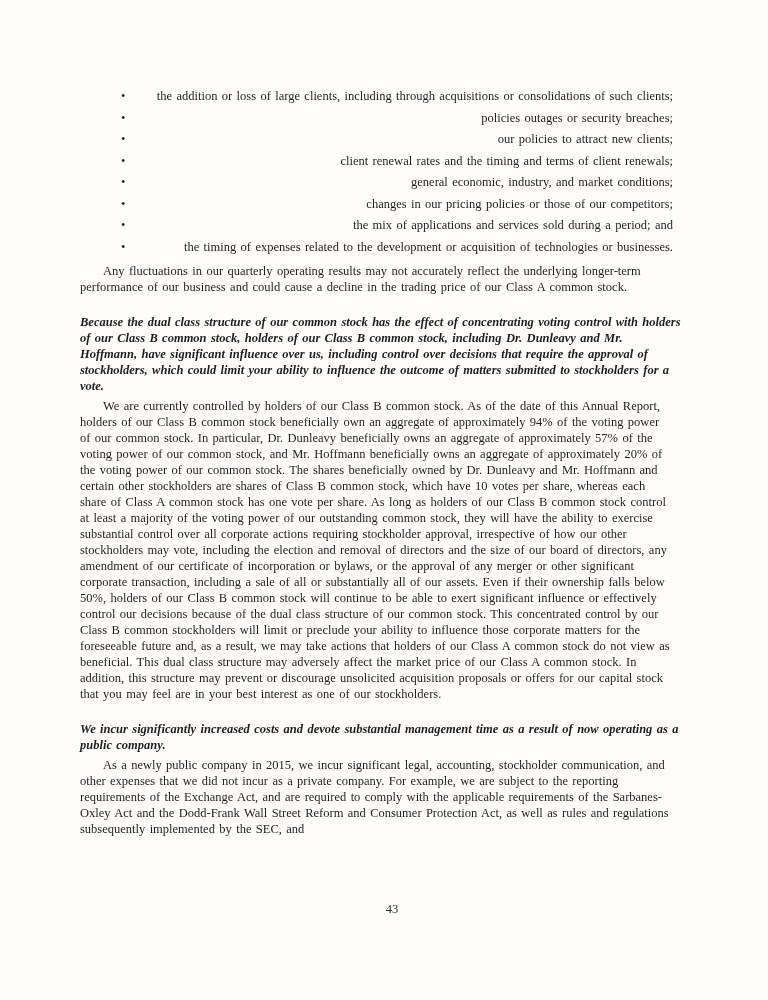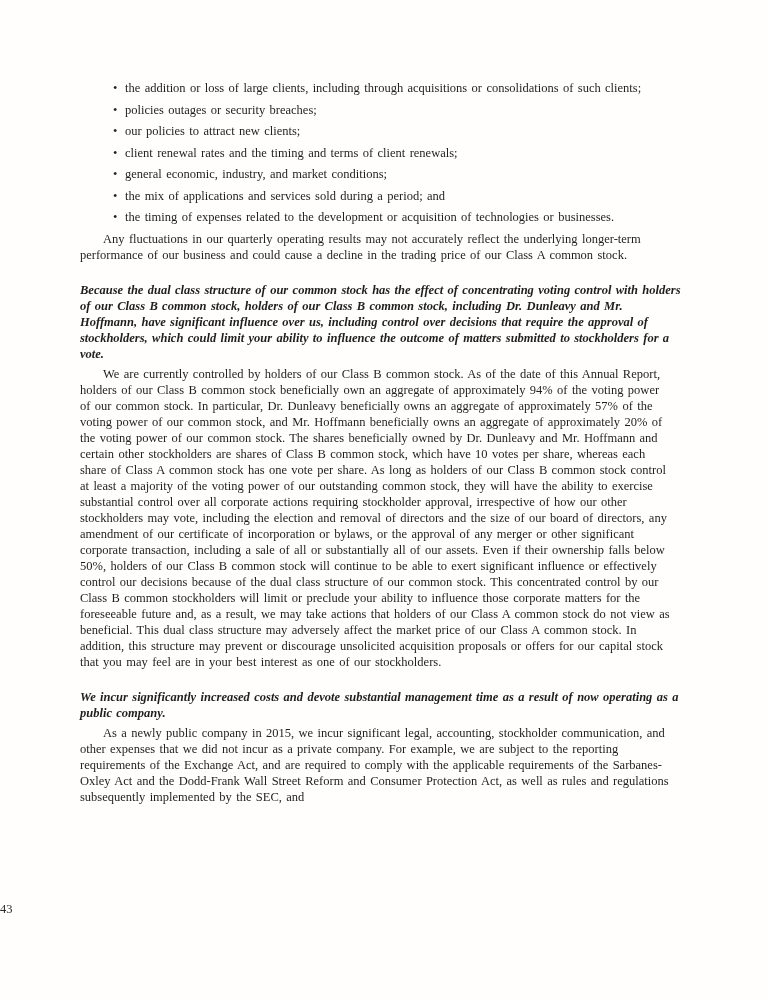--- a/index.html
+++ b/index.html
@@ -20,22 +20,23 @@
     word-spacing: 0.1em;
   }
   .doc-body {
     position: absolute;
     left: 80px;
     top: 80px;
     width: 601px;
   }
   .bullet-list {
     list-style: none;
-    margin: 0;
+    margin: 8px;
     padding: 0;
+    text-align: right;
   }
   .bullet-item {
     position: relative;
     padding-left: 45px;
     margin-bottom: 5.5px;
   }
   .bullet-marker {
     position: absolute;
     left: 33px;
     top: 0;
@@ -54,40 +55,41 @@
     font-weight: bold;
     font-style: italic;
     line-height: 16px;
     text-align: left;
   }
   .risk-heading + .body-para {
     margin-top: 4px;
   }
   .page-footer {
     position: absolute;
-    left: 0;
+    left: 16px;
     right: 0;
     top: 901px;
-    text-align: left;
+    text-align: center;
     font-size: 12.5px;
     color: #2a2a2a;
   }
 </style>
 </head>
 <body>
 
 <div class="doc-page">
   <main class="doc-body">
 
     <ul class="bullet-list">
       <li class="bullet-item"><span class="bullet-marker"></span><span>the addition or loss of large clients, including through acquisitions or consolidations of such clients;</span></li>
       <li class="bullet-item"><span class="bullet-marker"></span><span>policies outages or security breaches;</span></li>
       <li class="bullet-item"><span class="bullet-marker"></span><span>our policies to attract new clients;</span></li>
       <li class="bullet-item"><span class="bullet-marker"></span><span>client renewal rates and the timing and terms of client renewals;</span></li>
       <li class="bullet-item"><span class="bullet-marker"></span><span>general economic, industry, and market conditions;</span></li>
+      <li class="bullet-item"><span class="bullet-marker"></span><span>changes in our pricing policies or those of our competitors;</span></li>
       <li class="bullet-item"><span class="bullet-marker"></span><span>the mix of applications and services sold during a period; and</span></li>
       <li class="bullet-item"><span class="bullet-marker"></span><span>the timing of expenses related to the development or acquisition of technologies or businesses.</span></li>
     </ul>
 
     <p class="body-para">Any fluctuations in our quarterly operating results may not accurately reflect the underlying longer-term performance of our business and could cause a decline in the trading price of our Class A common stock.</p>
 
     <h2 class="risk-heading">Because the dual class structure of our common stock has the effect of concentrating voting control with holders of our Class B common stock, holders of our Class B common stock, including Dr. Dunleavy and Mr. Hoffmann, have significant influence over us, including control over decisions that require the approval of stockholders, which could limit your ability to influence the outcome of matters submitted to stockholders for a vote.</h2>
 
     <p class="body-para">We are currently controlled by holders of our Class B common stock. As of the date of this Annual Report, holders of our Class B common stock beneficially own an aggregate of approximately 94% of the voting power of our common stock. In particular, Dr. Dunleavy beneficially owns an aggregate of approximately 57% of the voting power of our common stock, and Mr. Hoffmann beneficially owns an aggregate of approximately 20% of the voting power of our common stock. The shares beneficially owned by Dr. Dunleavy and Mr. Hoffmann and certain other stockholders are shares of Class B common stock, which have 10 votes per share, whereas each share of Class A common stock has one vote per share. As long as holders of our Class B common stock control at least a majority of the voting power of our outstanding common stock, they will have the ability to exercise substantial control over all corporate actions requiring stockholder approval, irrespective of how our other stockholders may vote, including the election and removal of directors and the size of our board of directors, any amendment of our certificate of incorporation or bylaws, or the approval of any merger or other significant corporate transaction, including a sale of all or substantially all of our assets. Even if their ownership falls below 50%, holders of our Class B common stock will continue to be able to exert significant influence or effectively control our decisions because of the dual class structure of our common stock. This concentrated control by our Class B common stockholders will limit or preclude your ability to influence those corporate matters for the foreseeable future and, as a result, we may take actions that holders of our Class A common stock do not view as beneficial. This dual class structure may adversely affect the market price of our Class A common stock. In addition, this structure may prevent or discourage unsolicited acquisition proposals or offers for our capital stock that you may feel are in your best interest as one of our stockholders.</p>
 

